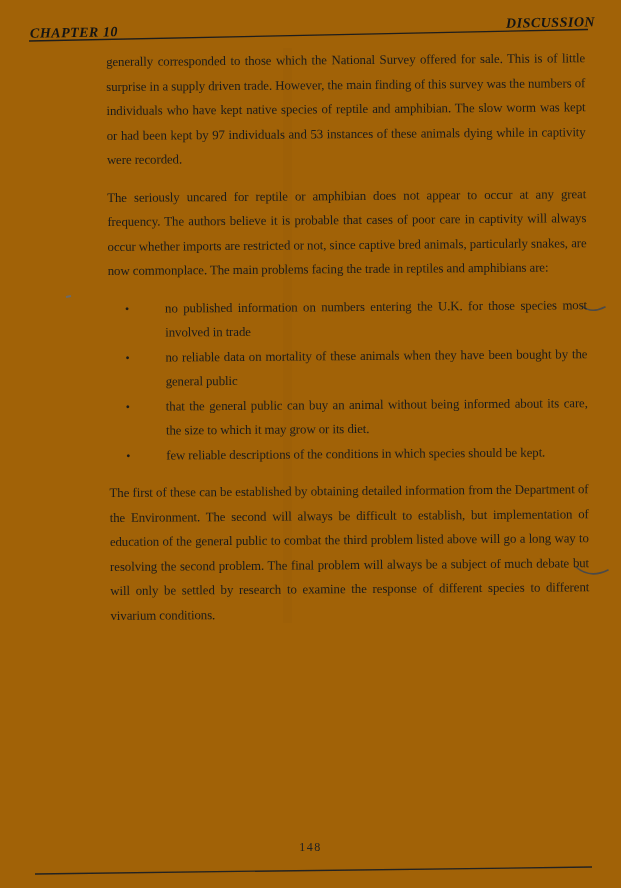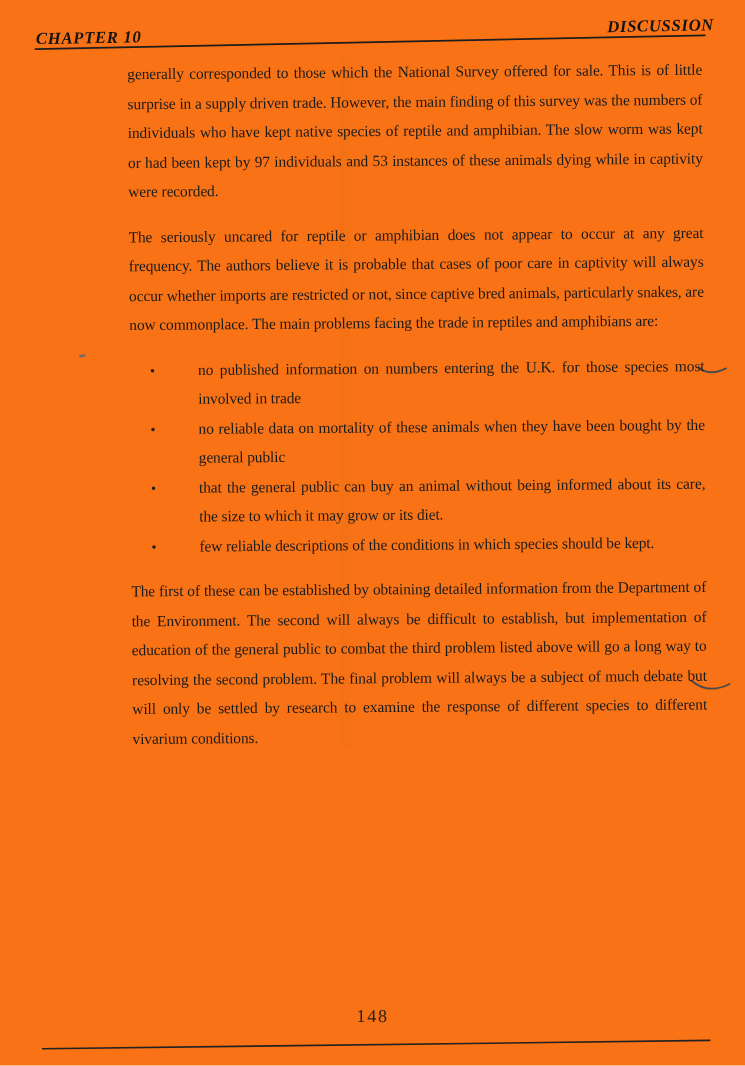--- a/index.html
+++ b/index.html
@@ -1,20 +1,20 @@
 <!DOCTYPE html>
 <html><head>
 <meta charset="utf-8">
 <style>
   html,body { margin:0; padding:0; background:#e9e9e9; }
   .page {
     position:relative;
     width:621px; height:888px;
     margin:0 auto;
-    background:#f97316;
+    background:#a16207;
     overflow:hidden;
     font-family:"Liberation Serif", serif;
     color:#1b1b1b;
   }
   
   .hdr {
     position:absolute;
     font-style:italic;
     font-weight:bold;
     font-size:14px;
@@ -53,21 +53,21 @@
   .bullet {
     position:absolute; left:17px; top:0;
     font-size:12px;
   }
 
   
   .page-num {
     position:absolute;
     left:0; right:0; top:840px;
     text-align:center;
-    font-size:15px;
+    font-size:12px;
     letter-spacing:1.5px;
     color:#222;
   }
 </style>
 </head>
 <body>
 
 <div class="page">
 
   <svg class="artifacts" width="621" height="888" viewBox="0 0 621 888">

